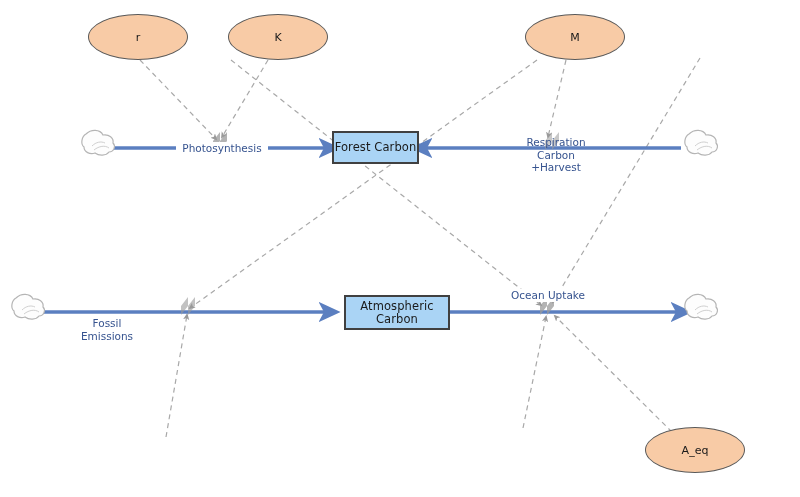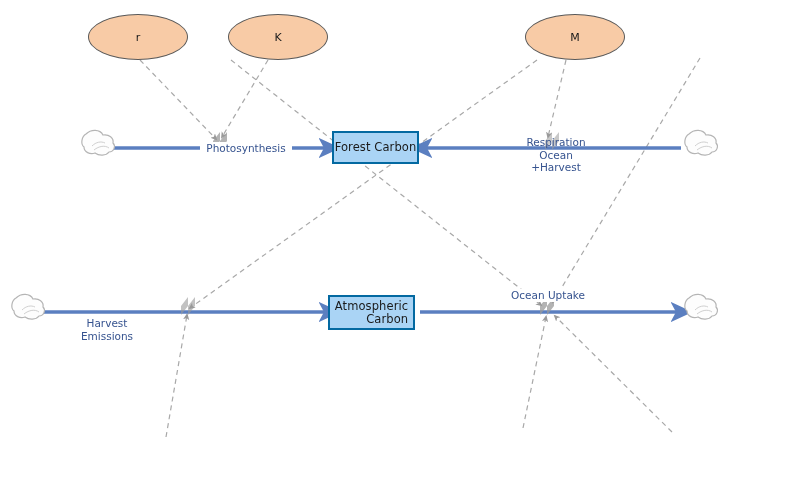--- a/index.html
+++ b/index.html
@@ -20,25 +20,25 @@
     left: 0;
     top: 0;
     width: 800px;
     height: 497px;
   }
   
   .stock {
     position: absolute;
     box-sizing: border-box;
     background: #aad4f5;
-    border: 2px solid #0369a1;
+    border: 2px solid #404040;
     display: flex;
     align-items: center;
     justify-content: center;
-    text-align: right;
+    text-align: center;
     color: #1a1a1a;
     font-family: "DejaVu Sans", sans-serif;
     font-size: 11.5px;
     line-height: 13px;
     letter-spacing: .1px;
   }
   
   .param {
     position: absolute;
     box-sizing: border-box;
@@ -138,45 +138,48 @@
         <path d="M22,310 c4,-4 9,-5 13,-3 M24,314 c5,-4 11,-5 15,-2"></path>
         <path d="M695,310 c4,-4 9,-5 13,-3 M697,314 c5,-4 11,-5 15,-2"></path>
       </g>
     </g>
   </svg>
 
   <div class="stock" style="left:332px; top:131px; width:87px; height:33px;">
     <span>Forest Carbon</span>
   </div>
 
-  <div class="stock" style="left:328px; top:295px; width:87px; height:35px; white-space:pre-line;">
+  <div class="stock" style="left:344px; top:295px; width:106px; height:35px; white-space:pre-line;">
     <span>Atmospheric
 Carbon</span>
   </div>
 
   <div class="param" style="left:88px; top:14px; width:100px; height:46px;">
     <span>r</span>
   </div>
 
   <div class="param" style="left:228px; top:14px; width:100px; height:46px;">
     <span>K</span>
   </div>
 
   <div class="param" style="left:525px; top:14px; width:100px; height:46px;">
     <span>M</span>
   </div>
 
 
 
 
+  <div class="param" style="left:645px; top:427px; width:100px; height:46px;">
+    <span>A_eq</span>
+  </div>
 
-  <div class="flow-label" style="left:176px; top:142px; width:90px;margin-left:24px;">Photosynthesis</div>
+  <div class="flow-label" style="left:176px; top:142px; width:90px;">Photosynthesis</div>
 
   <div class="flow-label nobg" style="left:516px; top:136px; width:78px;">Respiration
-Ocean
+Carbon
 +Harvest</div>
 
-  <div class="flow-label nobg" style="left:66px; top:317px; width:80px;">Harvest
+  <div class="flow-label nobg" style="left:66px; top:317px; width:80px;">Fossil
 Emissions</div>
 
   <div class="flow-label" style="left:505px; top:289px; width:84px;text-align:center;">Ocean Uptake</div>
 
 </div>
 
 </body></html>

